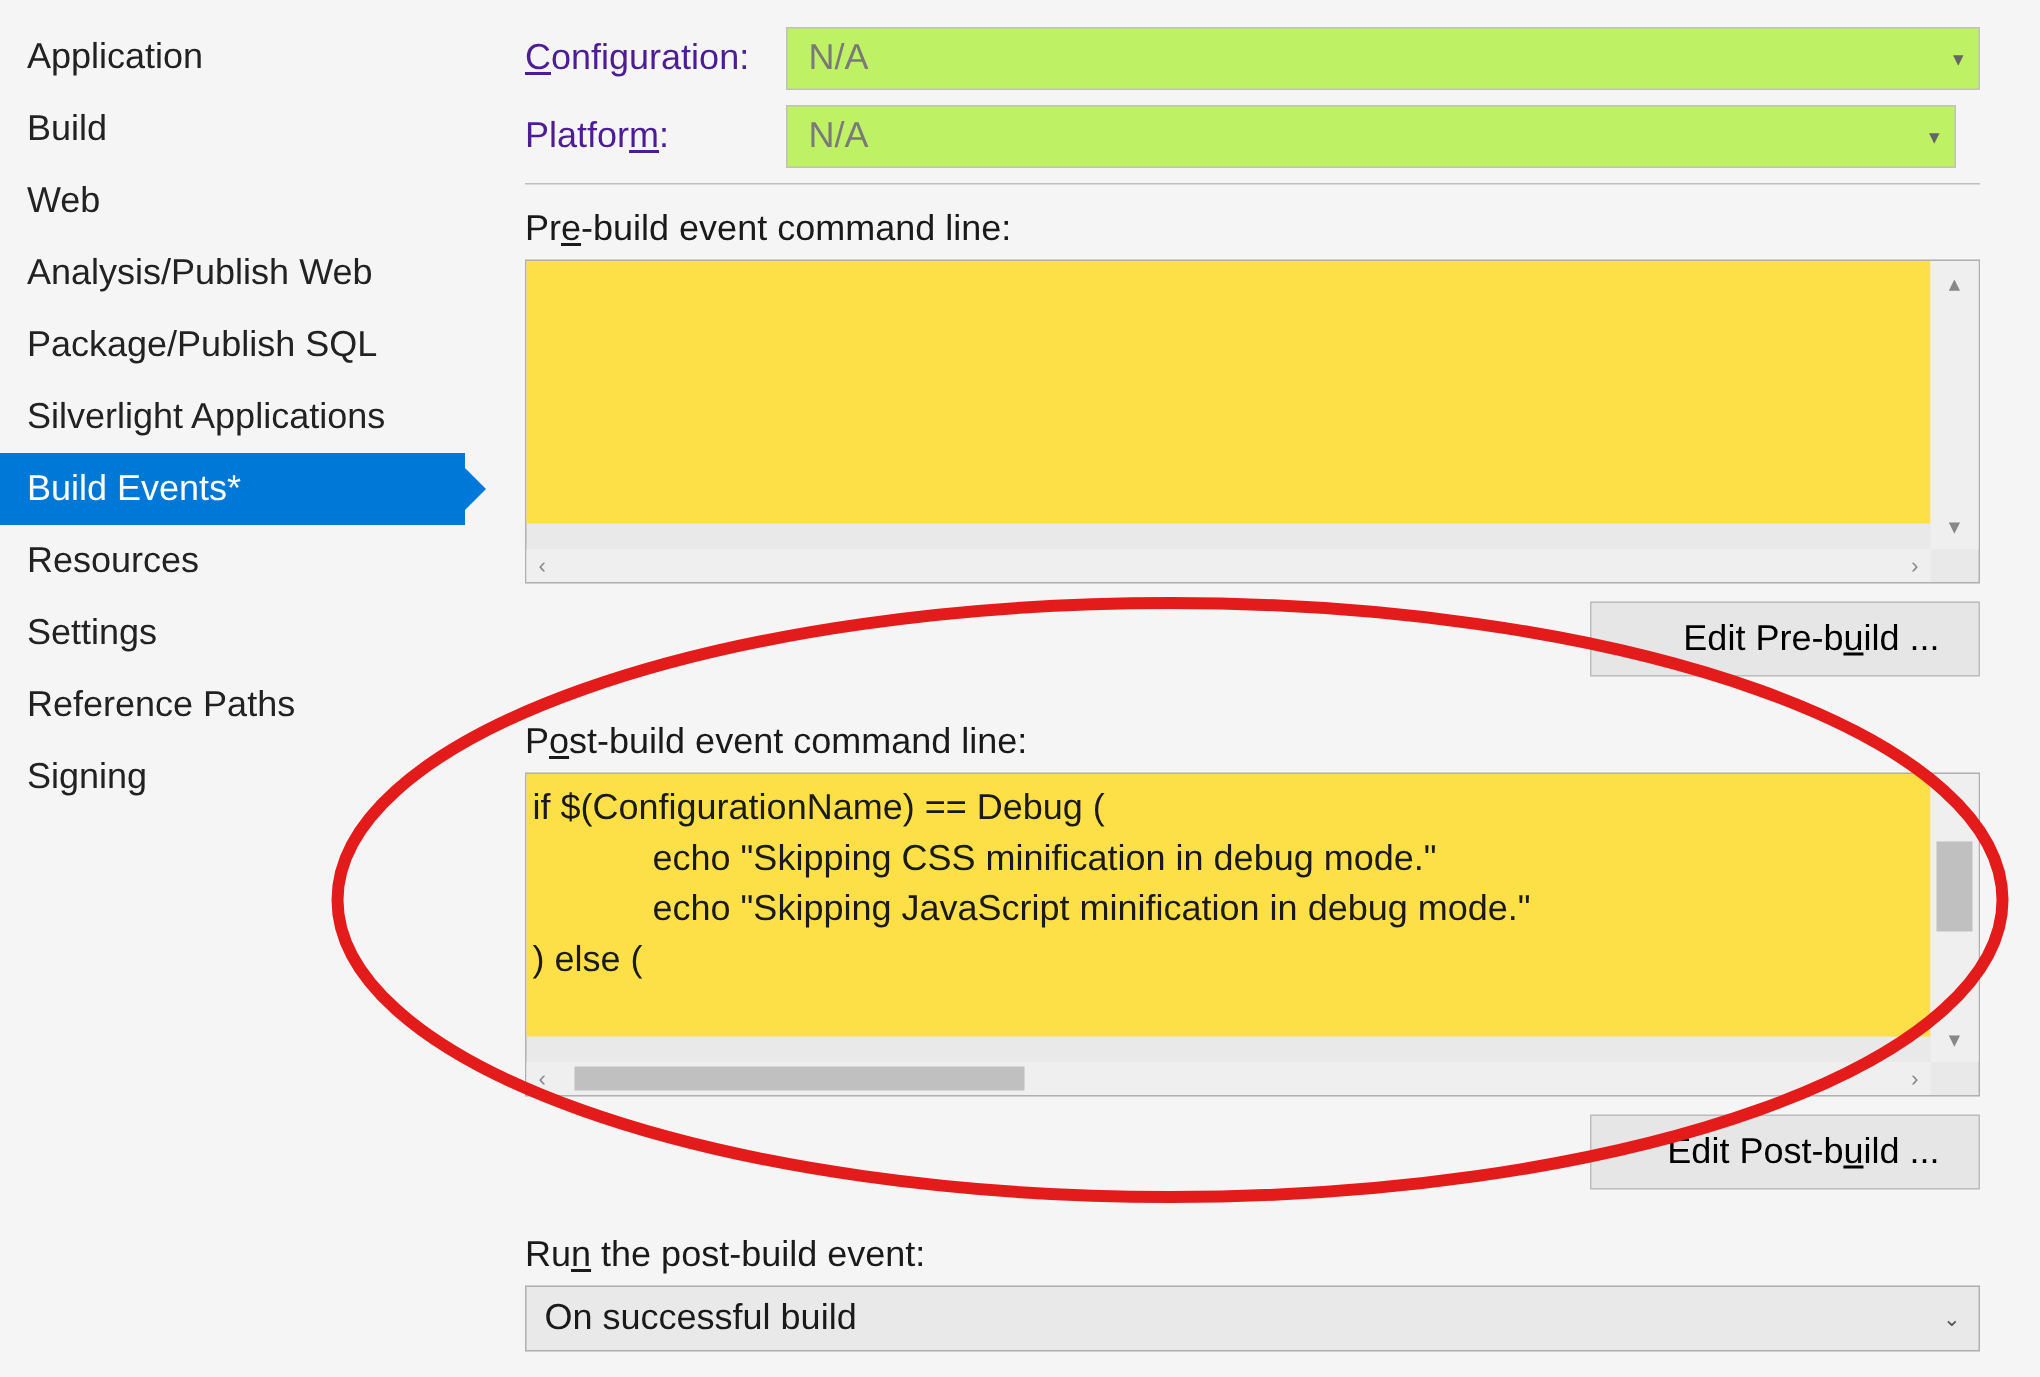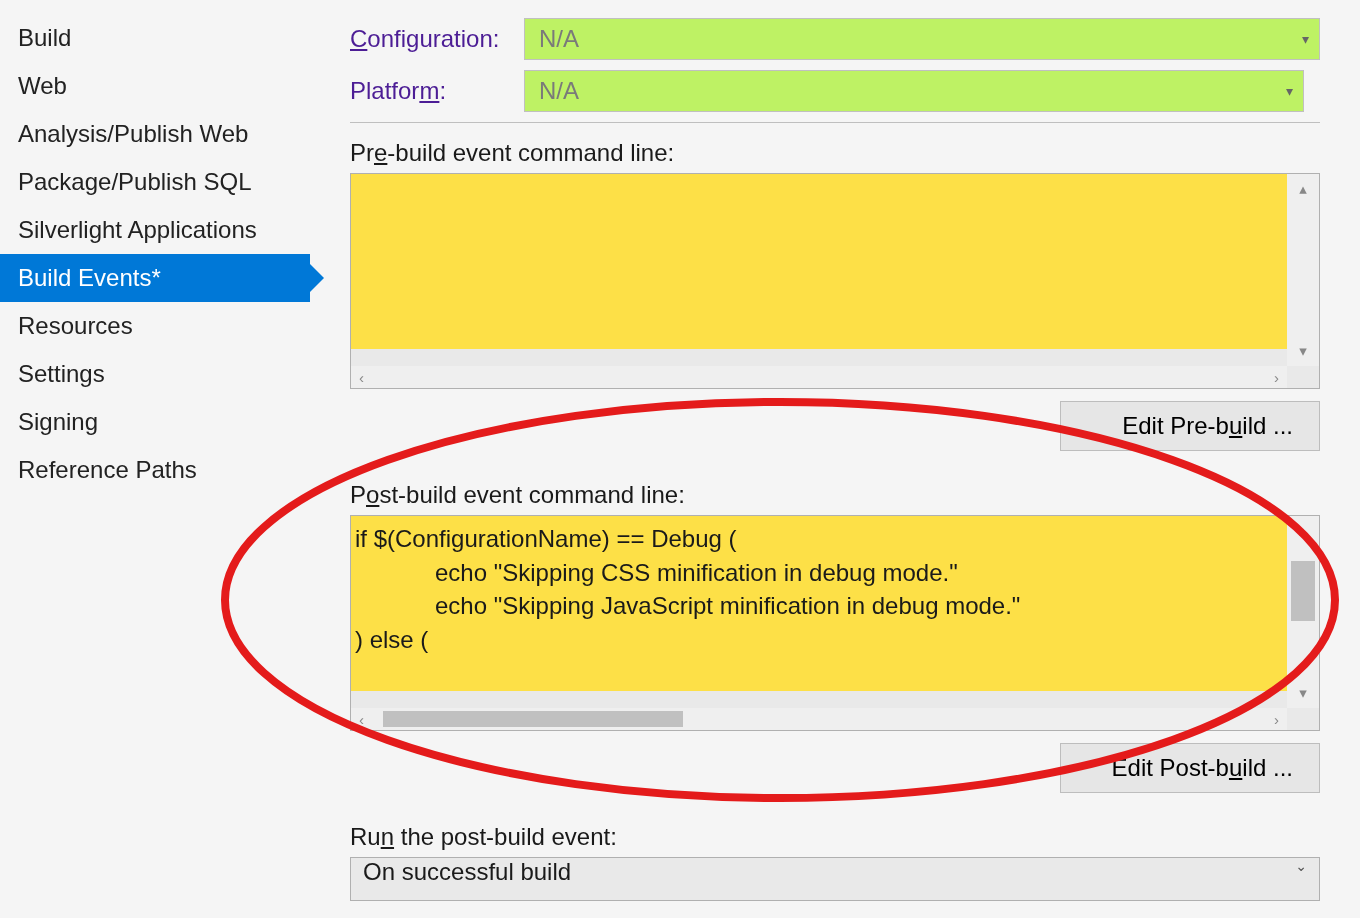--- a/index.html
+++ b/index.html
@@ -120,45 +120,46 @@
   .btnrow { display:flex; justify-content:flex-end; margin-bottom: 30px; }
   .btn {
     background:#e6e6e6; border:1px solid #bdbdbd;
     font-family: inherit;
     font-size: 24px; padding: 10px 26px; min-width: 260px;
     cursor:pointer; text-align:right;
   }
   .btn .u { text-decoration: underline; }
   .select-real {
     width:100%; height:44px; background:#e9e9e9; border:1px solid #b0b0b0;
-    display:flex; align-items:flex-start; justify-content:space-between;
+    display:flex; align-items:center; justify-content:space-between;
     padding:0 12px; font-size:24px;
   }
   .select-real .chev { font-size:14px; color:#555; }
   
   svg.annot {
     position:absolute;
     pointer-events:none;
   }
 </style>
 </head>
 <body>
 
 <div class="layout">
   <div class="sidebar">
+    <div class="sidebar-item">Application</div>
     <div class="sidebar-item">Build</div>
     <div class="sidebar-item">Web</div>
     <div class="sidebar-item">Analysis/Publish Web</div>
     <div class="sidebar-item">Package/Publish SQL</div>
     <div class="sidebar-item">Silverlight Applications</div>
     <div class="sidebar-item selected">Build Events*</div>
     <div class="sidebar-item">Resources</div>
     <div class="sidebar-item">Settings</div>
+    <div class="sidebar-item">Reference Paths</div>
     <div class="sidebar-item">Signing</div>
-    <div class="sidebar-item">Reference Paths</div>
   </div>
 
   <div class="main">
     <div class="toprow">
       <div class="lbl"><span class="u">C</span><span>onfiguration:</span></div>
       <div class="fake-select">
         <span>N/A</span>
         <span class="chev">▾</span>
       </div>
     </div>

